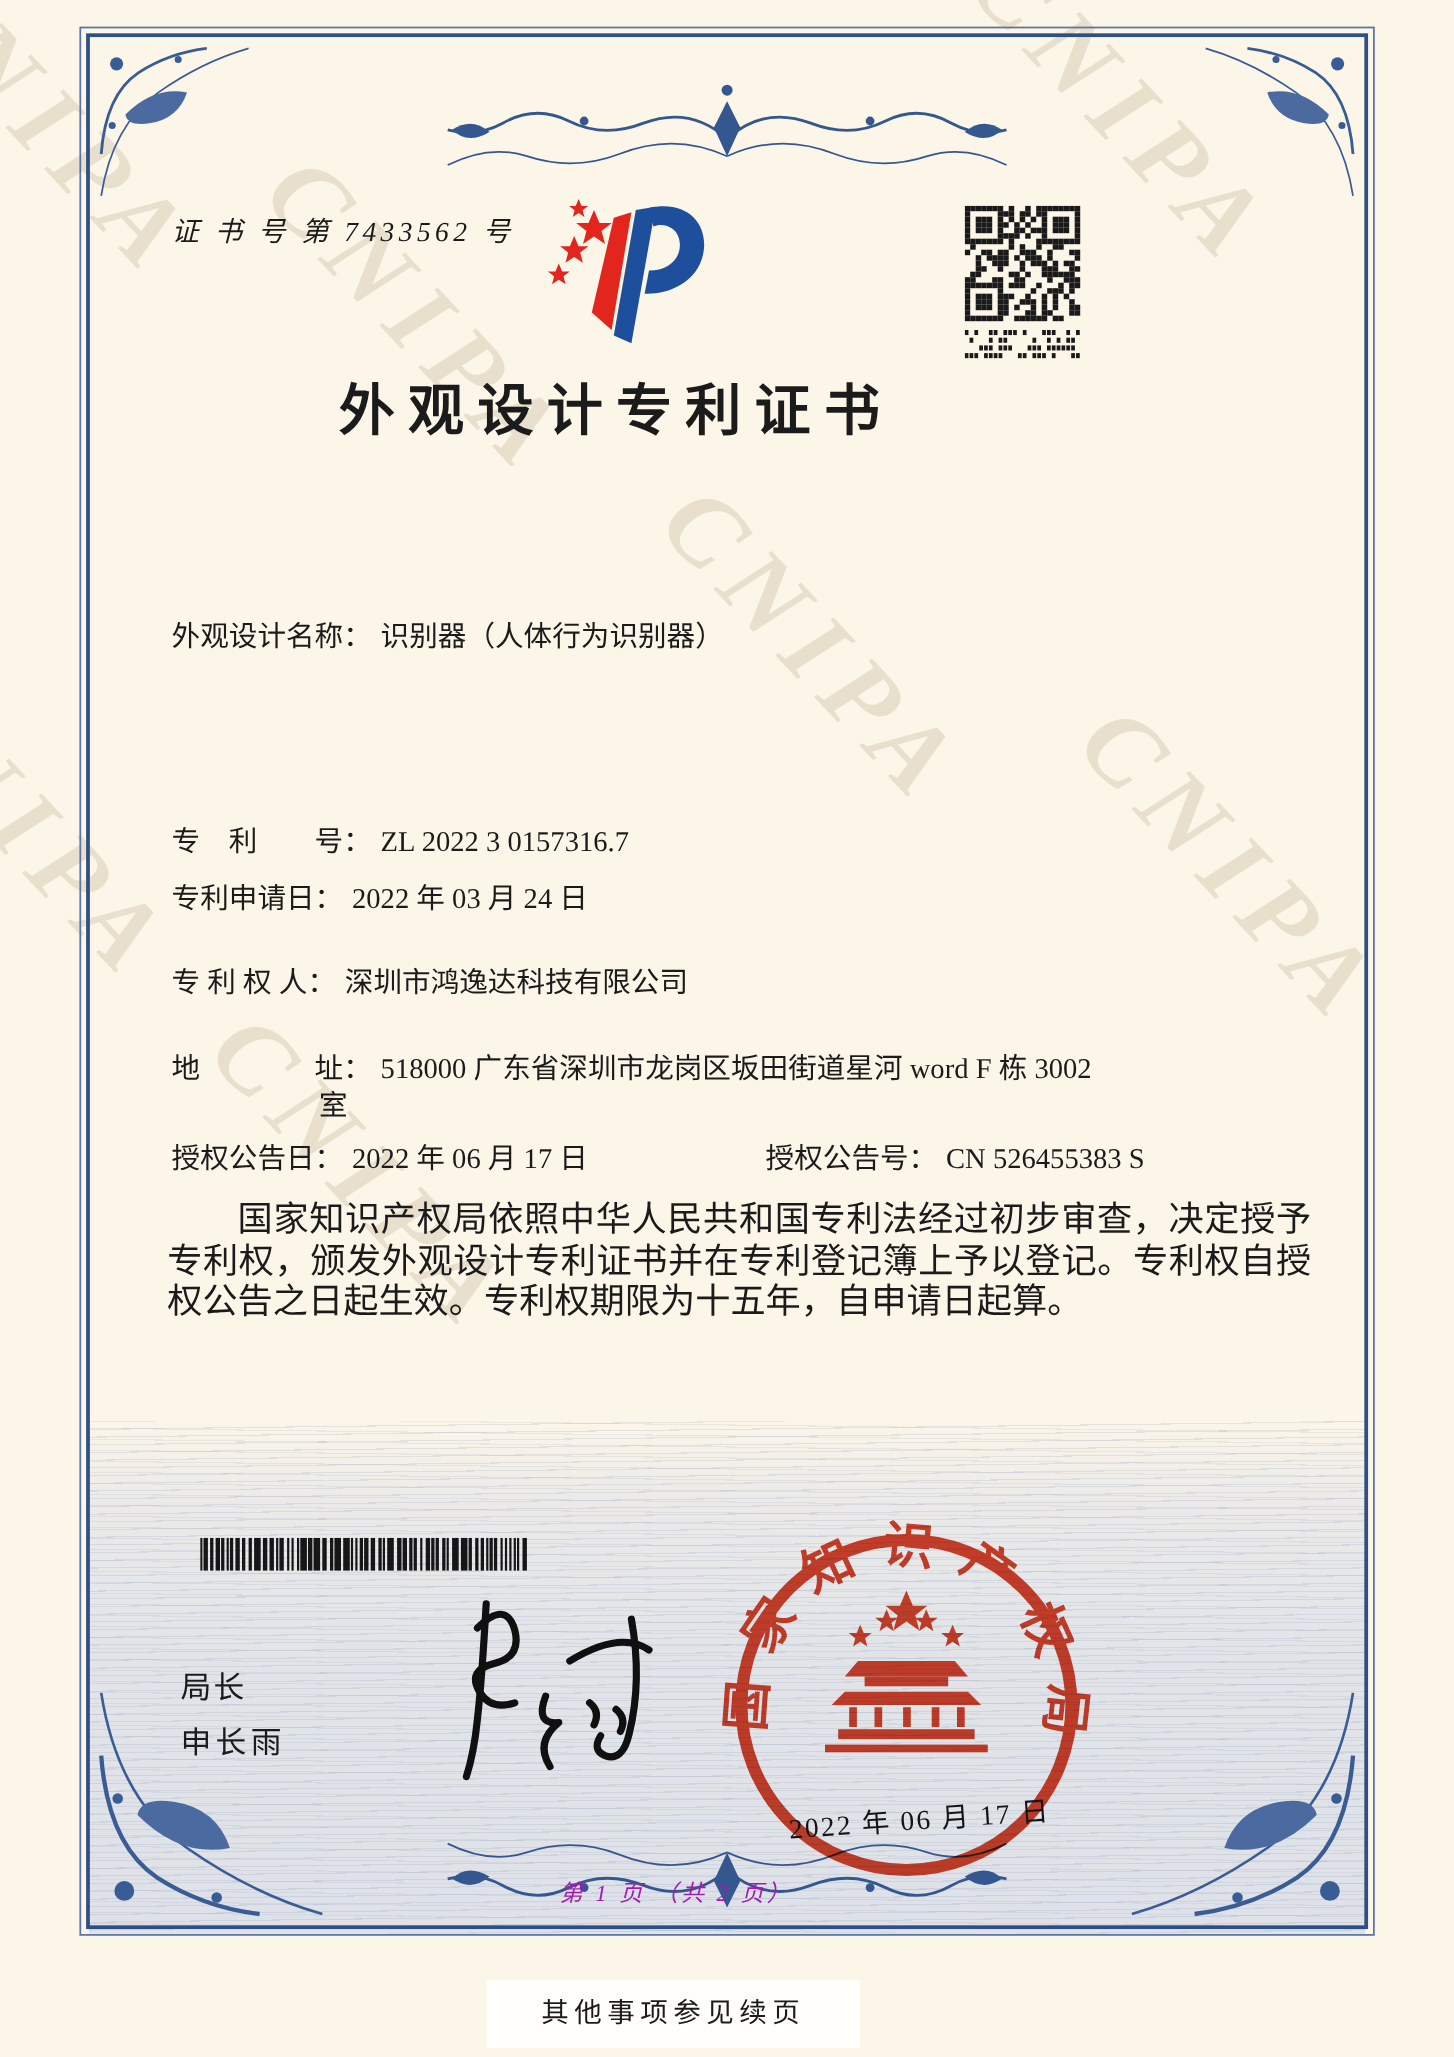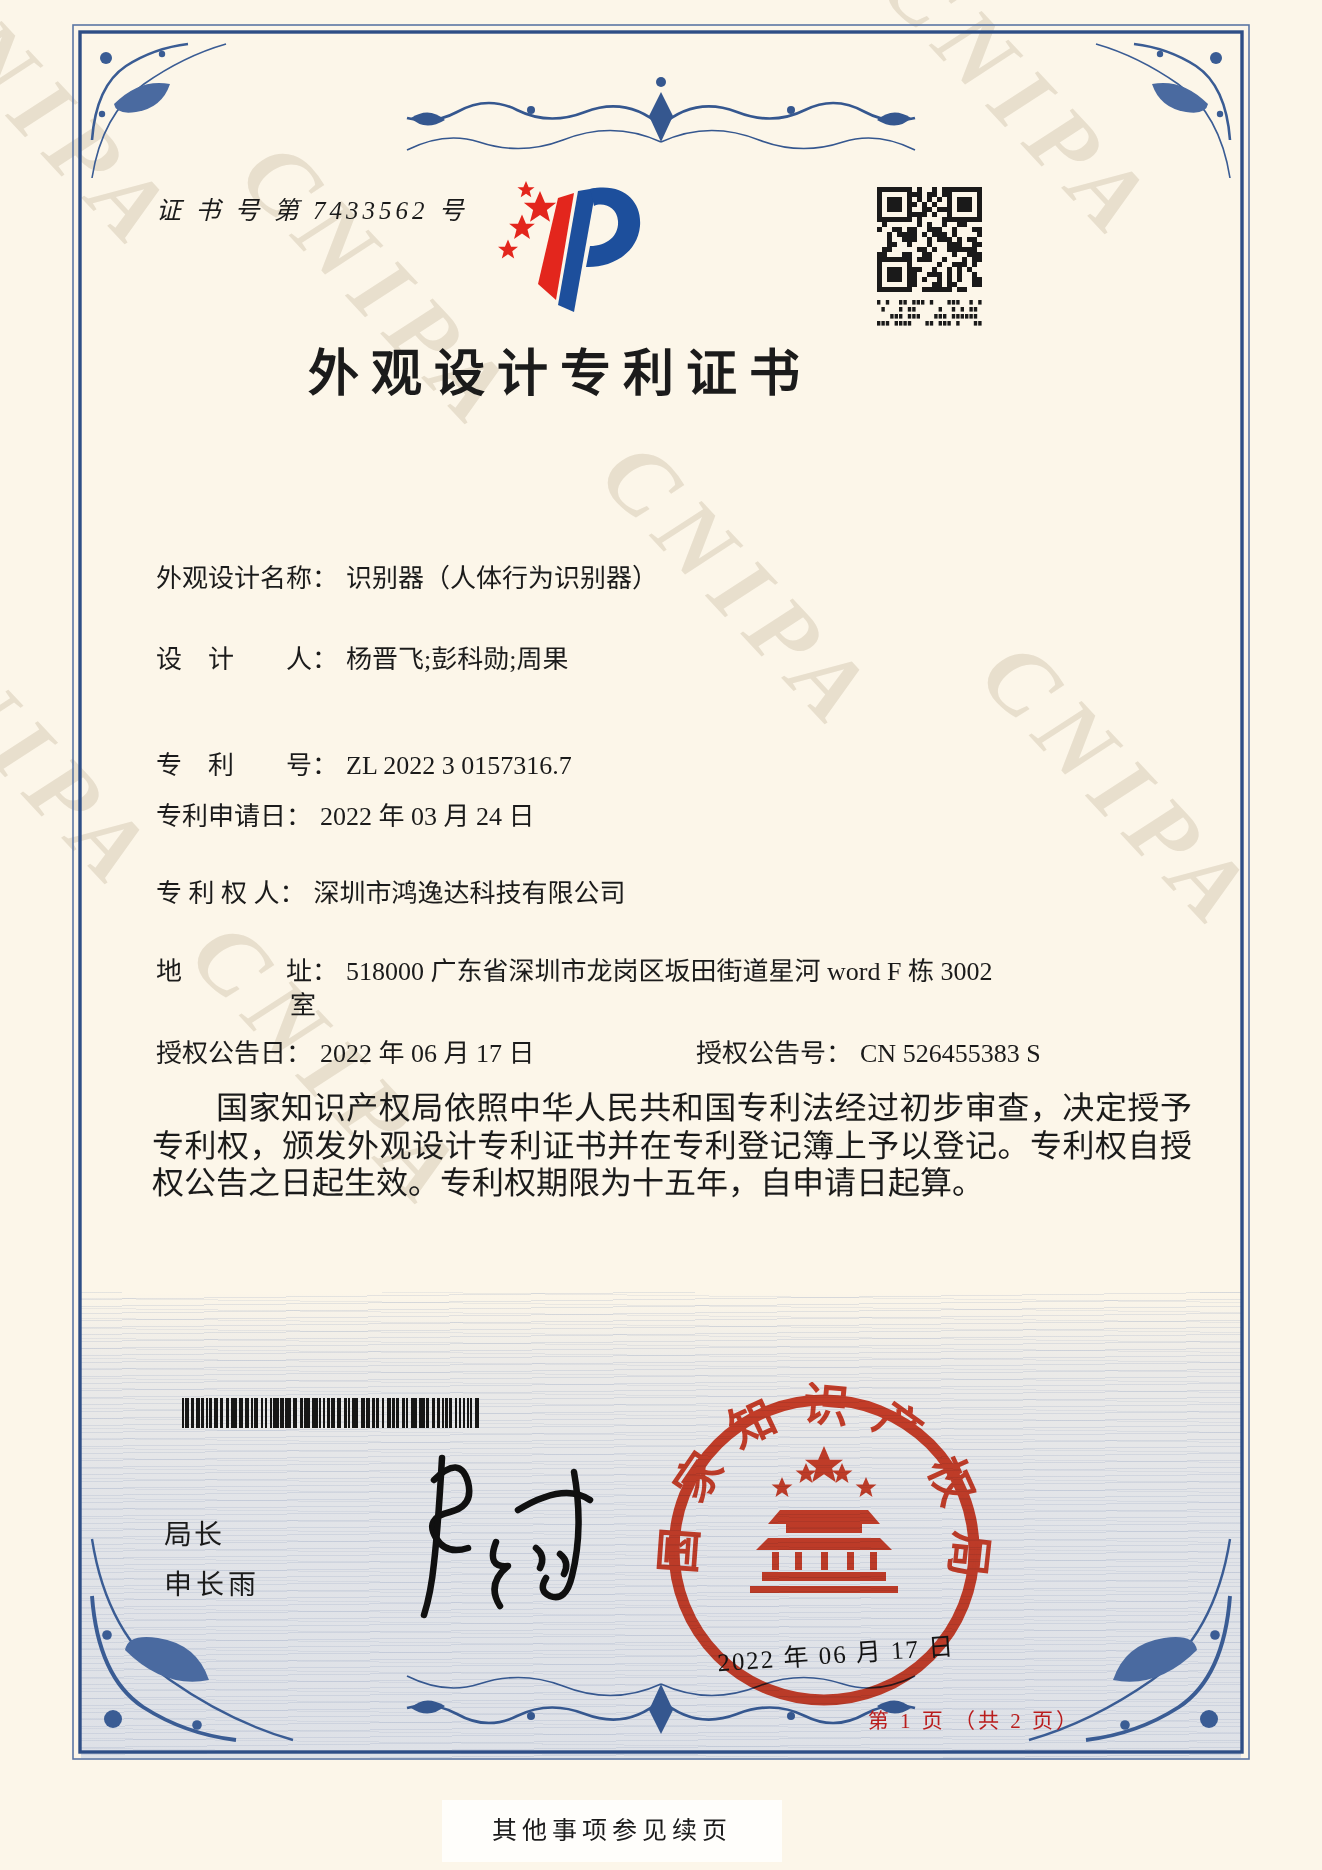--- a/index.html
+++ b/index.html
@@ -25,22 +25,22 @@
   .bodytext{position:absolute;z-index:3;left:152px;top:1090px;width:1040px;font-size:32px;
             line-height:37.5px;text-align:justify;}
   .bodytext p{margin:0;text-indent:2em;}
   .barcode{position:absolute;z-index:3;left:182px;top:1398px;}
   .officer-title{position:absolute;z-index:4;left:164px;top:1512px;font-family:"Liberation Sans",sans-serif;font-size:28px;letter-spacing:2px;}
   .officer-name{position:absolute;z-index:4;left:164px;top:1562px;font-family:"Liberation Sans",sans-serif;font-size:28px;letter-spacing:4px;}
   .signature{position:absolute;z-index:4;left:368px;top:1446px;}
   .seal{position:absolute;z-index:5;left:656px;top:1382px;opacity:.93;mix-blend-mode:multiply;}
   .seal-date{position:absolute;z-index:6;left:686px;top:1634px;width:300px;text-align:center;
              font-size:25px;letter-spacing:2px;transform:rotate(-4deg);color:#141414;}
-  .page-info{position:absolute;z-index:3;left:150px;top:1704px;width:930px;text-align:right;
-             font-size:21px;letter-spacing:3px;color:#b91c1c;}
+  .page-info{position:absolute;z-index:3;left:150px;top:1704px;width:930px;text-align:center;
+             font-size:21px;letter-spacing:3px;color:#a21caf;font-style:italic;}
   .note{position:absolute;z-index:3;left:442px;top:1800px;width:340px;height:62px;line-height:62px;
         background:#fffefb;text-align:center;font-size:25px;letter-spacing:5px;}
 </style>
 </head>
 <body>
 
 <div class="page">
 
   <div class="waves"></div>
 
@@ -393,23 +393,20 @@
       <rect x="79.2" y="134" width="3.4" height="4.6" fill="#1a1a1a"></rect>
       <rect x="96.80000000000001" y="134" width="3.4" height="4.6" fill="#1a1a1a"></rect>
       <rect x="101.2" y="134" width="3.4" height="4.6" fill="#1a1a1a"></rect>
     </svg>
 
   <div class="title">外观设计专利证书</div>
 
   <div class="frow" style="top:557px">
     <span class="lb">外观设计名称：</span><span class="vl">识别器（人体行为识别器）</span>
   </div>
-  <div class="frow" style="top:638px">
-    <span class="lb">设　计　　人：</span><span class="vl">杨晋飞;彭科勋;周果</span>
-  </div>
   <div class="frow" style="top:744px">
     <span class="lb">专　利　　号：</span><span class="vl">ZL 2022 3 0157316.7</span>
   </div>
   <div class="frow" style="top:795px">
     <span class="lb">专利申请日：</span><span class="vl">2022 年 03 月 24 日</span>
   </div>
   <div class="frow" style="top:872px">
     <span class="lb">专 利 权 人：</span><span class="vl">深圳市鸿逸达科技有限公司</span>
   </div>
   <div class="frow" style="top:950px">

